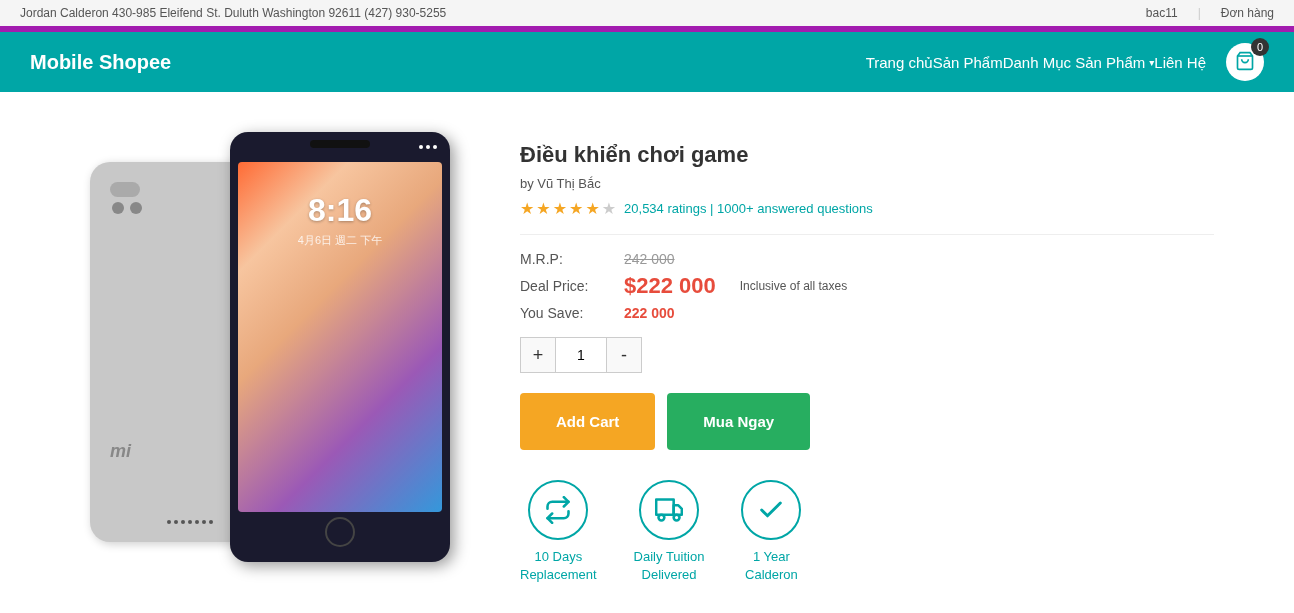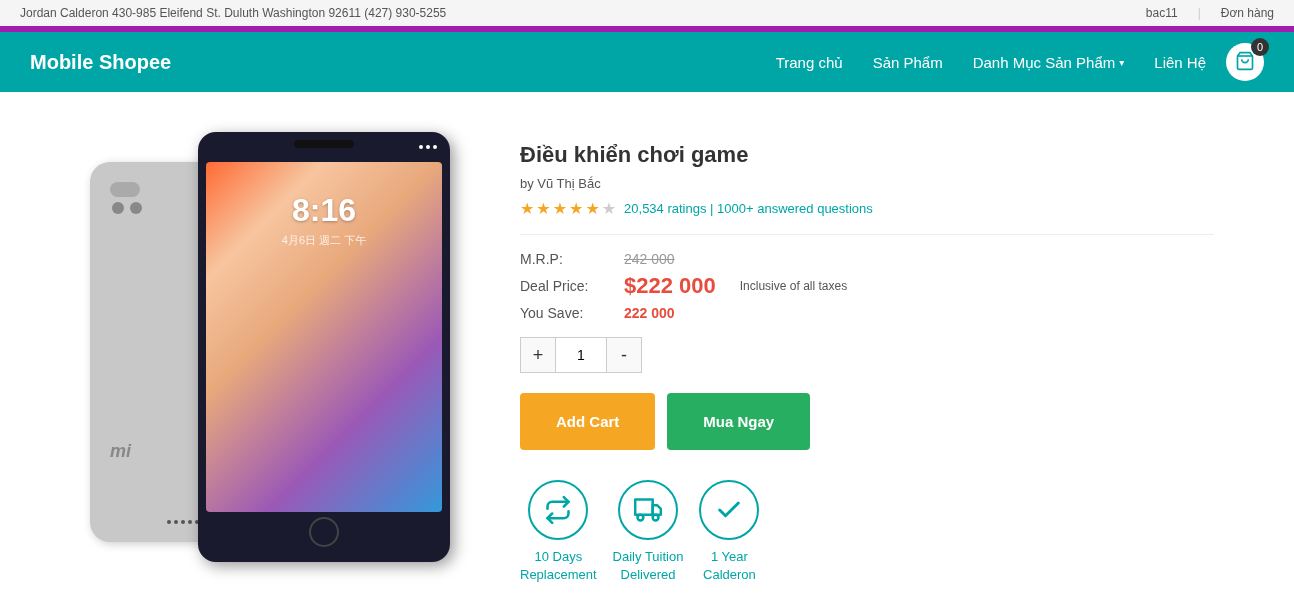--- a/index.html
+++ b/index.html
@@ -38,21 +38,20 @@
     .navbar-brand {
       color: #fff;
       font-size: 20px;
       font-weight: bold;
       margin-right: auto;
       text-decoration: none;
     }
     .navbar-nav {
       display: flex;
       align-items: center;
-      gap: 30px;
       list-style: none;
     }
     .navbar-nav a {
       color: #fff;
       text-decoration: none;
       font-size: 15px;
     }
     .navbar-nav .dropdown-toggle {
       display: flex;
       align-items: center;
@@ -141,21 +140,21 @@
       height: 12px;
       background: #888;
       border-radius: 50%;
       box-shadow: 18px 0 0 #888;
     }
 
     .phone-front {
       position: absolute;
       right: 0;
       top: 0;
-      width: 252px;
+      width: 220px;
       height: 430px;
       background: #1a1a2e;
       border-radius: 18px;
       box-shadow: 4px 4px 15px rgba(0,0,0,0.4);
       overflow: hidden;
     }
     .phone-screen {
       position: absolute;
       top: 30px;
       left: 8px;
@@ -379,21 +378,21 @@
       border: none;
       padding: 20px 36px;
       font-size: 15px;
       font-weight: bold;
       cursor: pointer;
       border-radius: 4px;
     }
 
     .features-row {
       display: flex;
-      gap: 16px;
+      gap: 37px;
     }
     .feature-item {
       display: flex;
       flex-direction: column;
       align-items: center;
       gap: 8px;
     }
     .feature-icon-circle {
       width: 60px;
       height: 60px;

